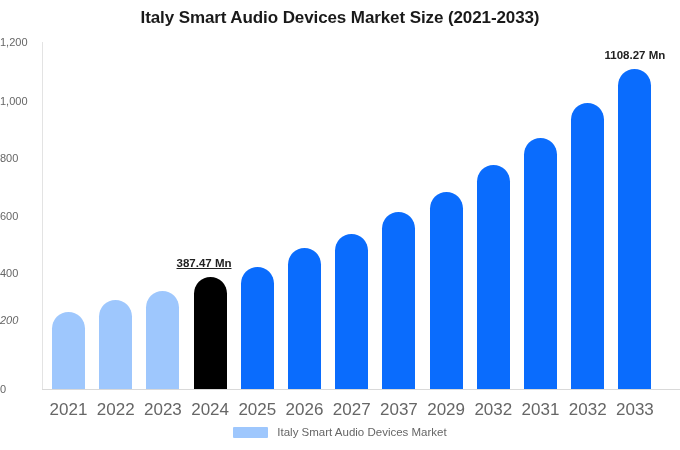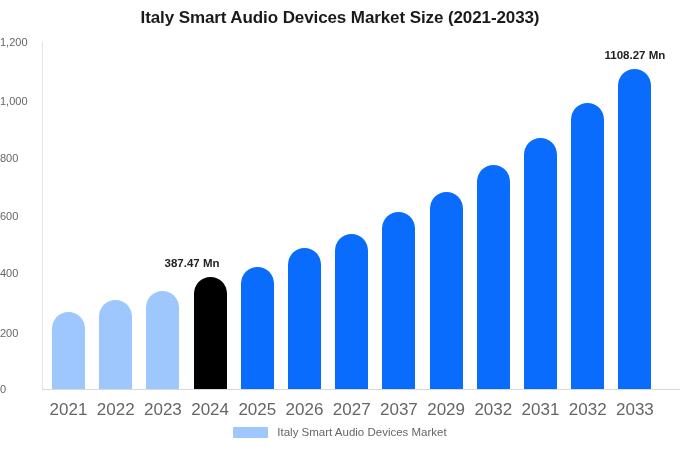--- a/index.html
+++ b/index.html
@@ -133,21 +133,21 @@
 
 <div id="chart-root">
 
   <div id="chart-title">Italy Smart Audio Devices Market Size (2021-2033)</div>
 
   <div id="y-axis-line"></div>
   <div id="x-axis-line"></div>
 
   <div id="y-ticks">
       <div class="y-tick-label" style="top: 389px;">0</div>
-      <div class="y-tick-label" style="top: 333px;">200</div>
+      <div class="y-tick-label" style="top: 320px; font-style: italic;">200</div>
       <div class="y-tick-label" style="top: 273.333px;">400</div>
       <div class="y-tick-label" style="top: 215.5px;">600</div>
       <div class="y-tick-label" style="top: 157.667px;">800</div>
       <div class="y-tick-label" style="top: 101px;">1,000</div>
       <div class="y-tick-label" style="top: 42px;">1,200</div>
     </div>
 
   <div id="plot-area">
     <div id="bars">
         <div class="bar" style="height: 76.9183px; left: 10px; background: rgb(158, 199, 253);"></div>
@@ -175,21 +175,21 @@
       <div class="x-tick-label" style="left: 274.5px;">2026</div>
       <div class="x-tick-label" style="left: 321.7px;">2027</div>
       <div class="x-tick-label" style="left: 368.9px;">2037</div>
       <div class="x-tick-label" style="left: 416.1px;">2029</div>
       <div class="x-tick-label" style="left: 463.3px;">2032</div>
       <div class="x-tick-label" style="left: 510.5px;">2031</div>
       <div class="x-tick-label" style="left: 557.7px;">2032</div>
       <div class="x-tick-label" style="left: 604.9px;">2033</div>
     </div>
   <div id="data-labels">
-      <div class="data-label" style="left: 192px; top: 256.957px;">387.47 Mn</div>
+      <div class="data-label" style="left: 204px; top: 256.957px; text-decoration: underline;">387.47 Mn</div>
       <div class="data-label" style="left: 634.9px; top: 48.5253px;">1108.27 Mn</div>
     </div>
 
   <div id="legend">
     <div class="legend-item">
       <span class="legend-swatch" style="background: rgb(158, 199, 253);"></span>
       <span class="legend-label">Italy Smart Audio Devices Market</span>
     </div>
   </div>
 

